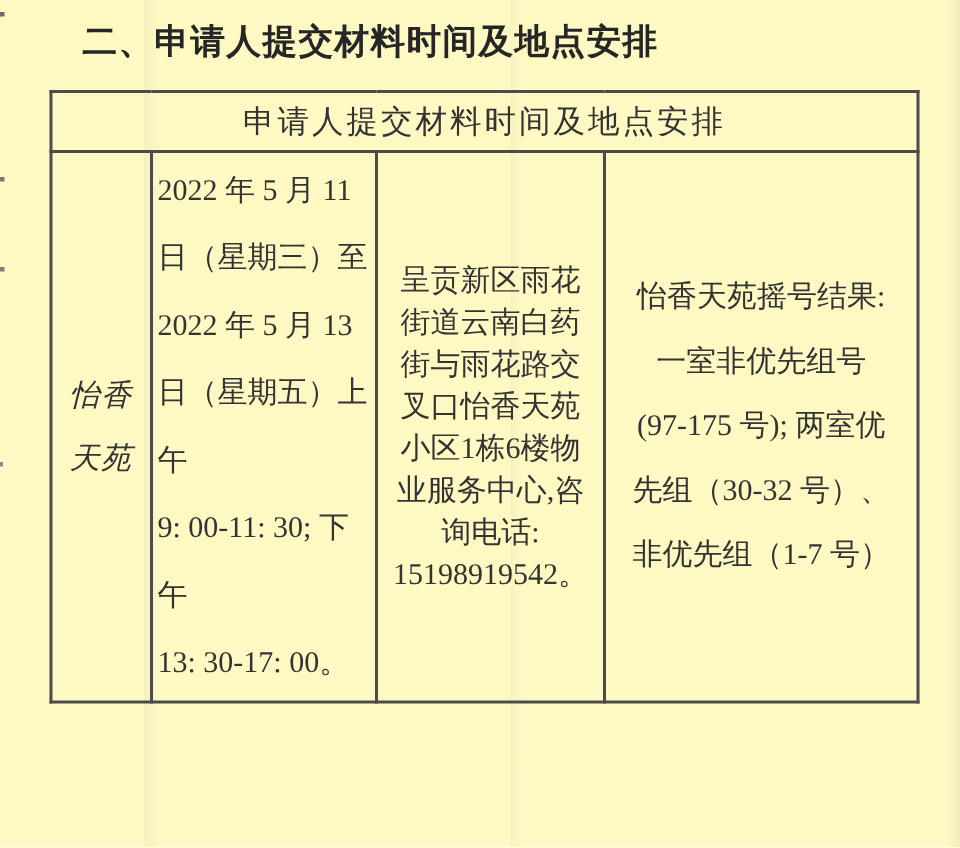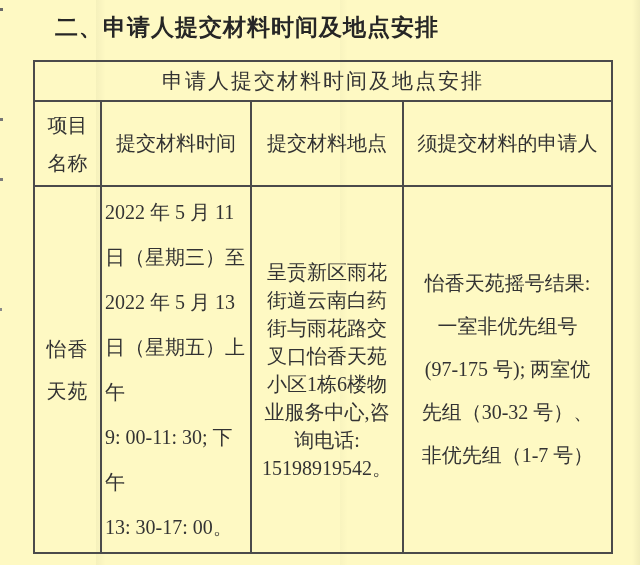--- a/index.html
+++ b/index.html
@@ -79,20 +79,21 @@
     height: 365px;
     vertical-align: middle;
     font-size: 20px;
   }
   .prewrap { white-space: pre-line; }
   .hdr-project { line-height: 38px; }
   .cell-project {
     text-align: center;
     line-height: 42px;
     letter-spacing: 1px;
+    font-style: italic;
   }
   .cell-time {
     text-align: left;
     padding: 0 0 0 3px !important;
     line-height: 45px;
   }
   .cell-location {
     text-align: center;
     line-height: 28px;
     padding: 0 2px !important;
@@ -114,27 +115,20 @@
     <colgroup>
       <col style="width:67px">
       <col style="width:150px">
       <col style="width:152px">
       <col style="width:209px">
     </colgroup>
     <tbody>
       <tr>
         <td colspan="4" class="title-cell">申请人提交材料时间及地点安排</td>
       </tr>
-      <tr class="hdr-row">
-        <td class="prewrap hdr-project">项目
-名称</td>
-        <td>提交材料时间</td>
-        <td>提交材料地点</td>
-        <td>须提交材料的申请人</td>
-      </tr>
       <tr class="data-row">
         <td class="prewrap cell-project">怡香
 天苑</td>
         <td class="prewrap cell-time">2022 年 5 月 11
 日（星期三）至
 2022 年 5 月 13
 日（星期五）上
 午
 9: 00-11: 30; 下
 午

